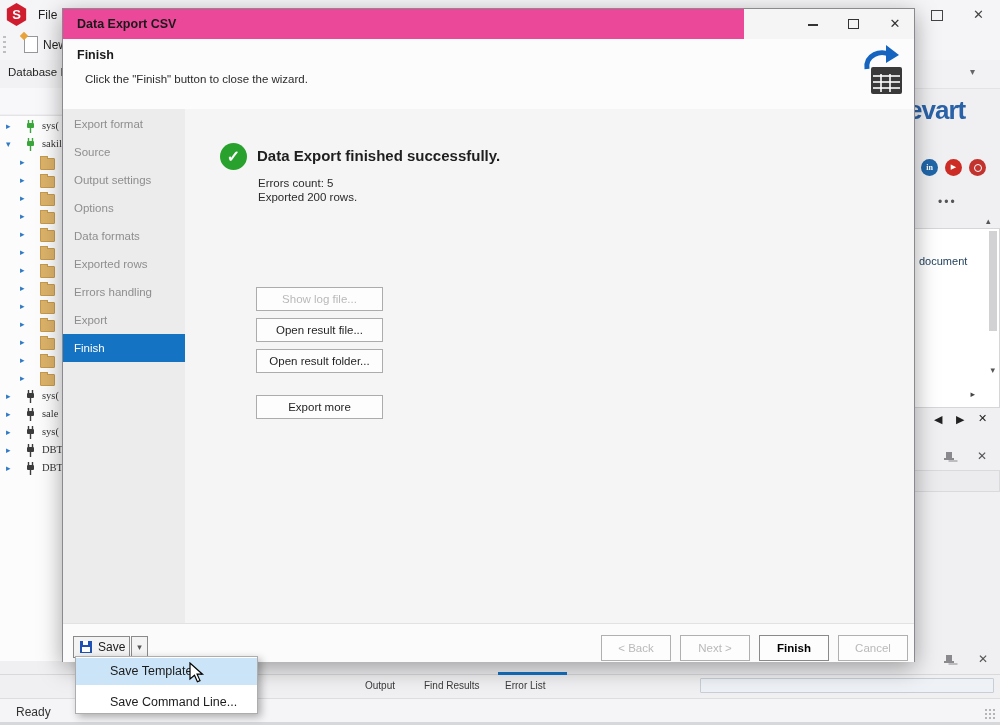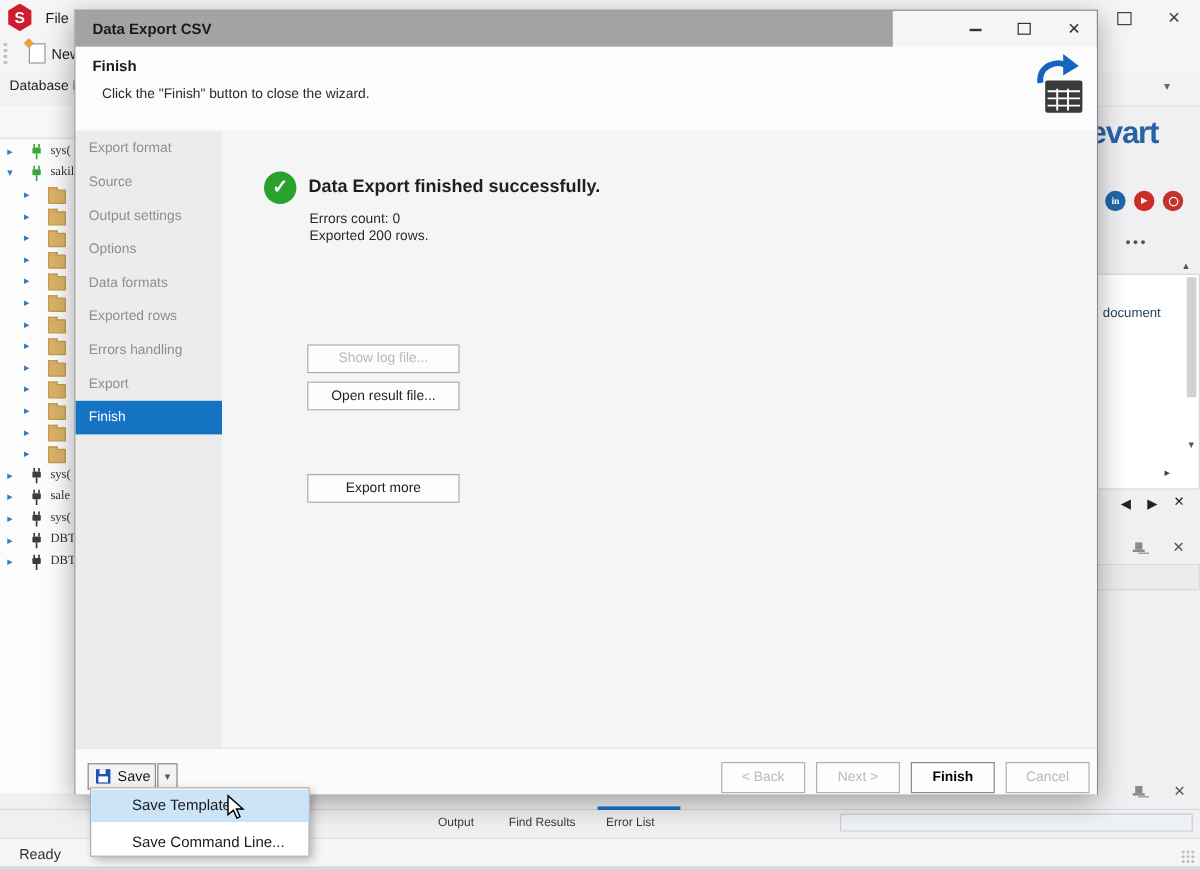--- a/index.html
+++ b/index.html
@@ -59,21 +59,21 @@
   .tabactiveline{left:498px;top:672px;width:69px;height:3px;}
   .btab{top:680px;font-size:10px;color:#3a3a3a;}
   .sunken{left:700px;top:678px;width:292px;height:13px;background:#eef1f5;border:1px solid #c9ced6;border-radius:1px;}
   .statusbar{left:0;top:698px;width:1000px;height:24px;background:#f5f5f7;border-top:1px solid #dddde0;}
   .ready{position:absolute;left:16px;top:6px;font-size:12px;color:#333;}
   .bottomedge{left:0;top:722px;width:1000px;height:3px;background:#d6d8db;}
   .sizegrip{left:984px;top:708px;width:12px;height:12px;background-image:radial-gradient(#b5b5b8 1px,transparent 1.2px);background-size:4px 4px;}
   
   .dialog{left:62px;top:8px;width:851px;height:652px;background:#f5f5f5;border:1px solid #8a8a8e;
           box-shadow:0 6px 22px rgba(0,0,0,.35);z-index:20;}
-  .dlg-titlebar{left:0;top:0;width:681px;height:30px;background:#a3a3a3;}
+  .dlg-titlebar{left:0;top:0;width:681px;height:30px;background:#ec4899;}
   .dlg-title{left:14px;top:8px;font-size:12.5px;font-weight:bold;color:#1a1a1a;}
   .capbtn{top:0;width:36px;height:30px;text-align:center;color:#333;cursor:default;}
   .minbar{position:absolute;left:13px;top:15px;width:10px;height:2px;background:#333;}
   .maxbox{position:absolute;left:13px;top:10px;width:9px;height:8px;border:1.5px solid #333;}
   .closex{font-size:13px;line-height:30px;}
   .dlg-header{left:0;top:30px;width:851px;height:70px;background:#fcfcfc;border-bottom:1px solid #e3e3e5;}
   .step-title{position:absolute;left:14px;top:9px;font-size:12.5px;font-weight:bold;color:#1a1a1a;}
   .step-desc{position:absolute;left:22px;top:34px;font-size:11.5px;color:#2b2b2b;}
   .expicon{position:absolute;left:794px;top:4px;}
   .sidebar{left:0;top:100px;width:122px;height:514px;background:#ececec;border-right:1px solid #e0e0e0;}
@@ -331,24 +331,25 @@
       <div class="step" style="top:113px;">Data formats</div>
       <div class="step" style="top:141px;">Exported rows</div>
       <div class="step" style="top:169px;">Errors handling</div>
       <div class="step" style="top:197px;">Export</div>
       <div class="step active" style="top:225px;background:#1573c4;">Finish</div>
     </div>
 
     <div class="abs content">
       <div class="check" style="background:#28a22d;">✓</div>
       <div class="result-h">Data Export finished successfully.</div>
-      <div class="result-l1">Errors count: 0</div>
+      <div class="result-l1">Errors count: 5</div>
       <div class="result-l2">Exported 200 rows.</div>
       <div class="btn disabled" style="top:178px;">Show log file...</div>
       <div class="btn" style="top:209px;">Open result file...</div>
+      <div class="btn" style="top:240px;">Open result folder...</div>
       <div class="btn" style="top:286px;">Export more</div>
     </div>
 
     <div class="abs dlg-footer">
       <div class="savebtn">
         <span class="floppy"></span>
         <span class="savetext">Save</span>
       </div>
       <div class="savearrow">▾</div>
       <div class="wizbtn disabled" style="left:538px;">&lt; Back</div>

